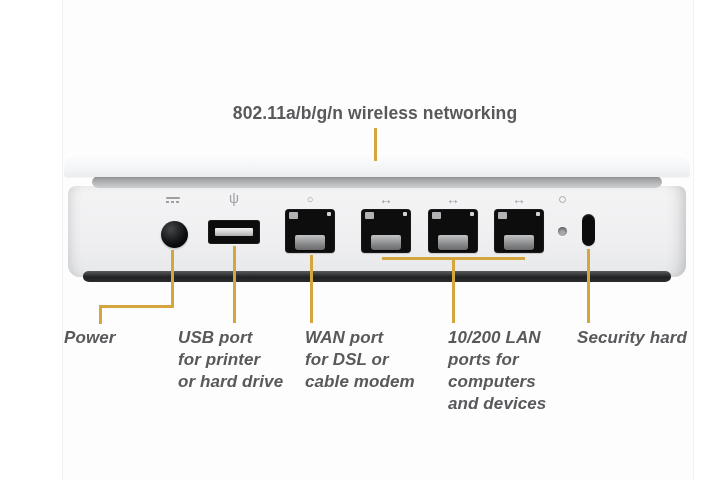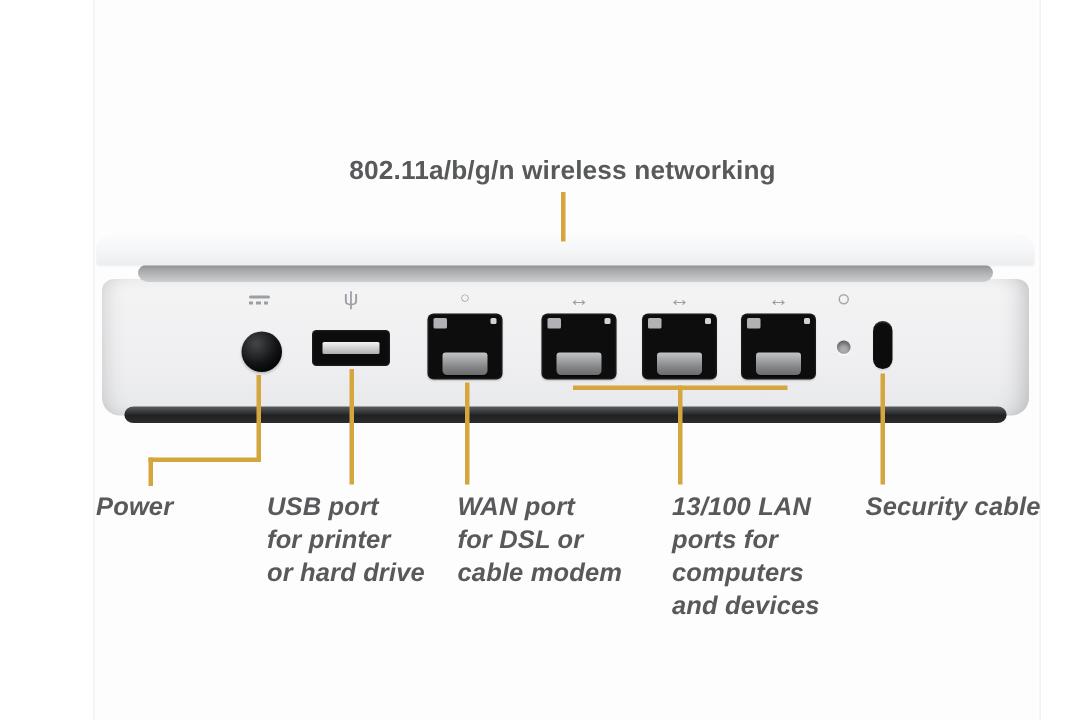--- a/index.html
+++ b/index.html
@@ -124,18 +124,18 @@
   <div class="leader" style="left:432px;top:257px;width:3px;height:66px;"></div>
   <div class="leader" style="left:567px;top:249px;width:3px;height:74px;"></div>
 
   <div class="lbl" style="left:44px;top:327px;">Power</div>
   <div class="lbl" style="left:158px;top:327px;">USB port
 for printer
 or hard drive</div>
   <div class="lbl" style="left:285px;top:327px;">WAN port
 for DSL or
 cable modem</div>
-  <div class="lbl" style="left:428px;top:327px;">13/100 LAN
+  <div class="lbl" style="left:428px;top:327px;">10/200 LAN
 ports for
 computers
 and devices</div>
-  <div class="lbl" style="left:557px;top:327px;">Security cable</div>
+  <div class="lbl" style="left:557px;top:327px;">Security hard</div>
 </div>
 
 </body></html>

